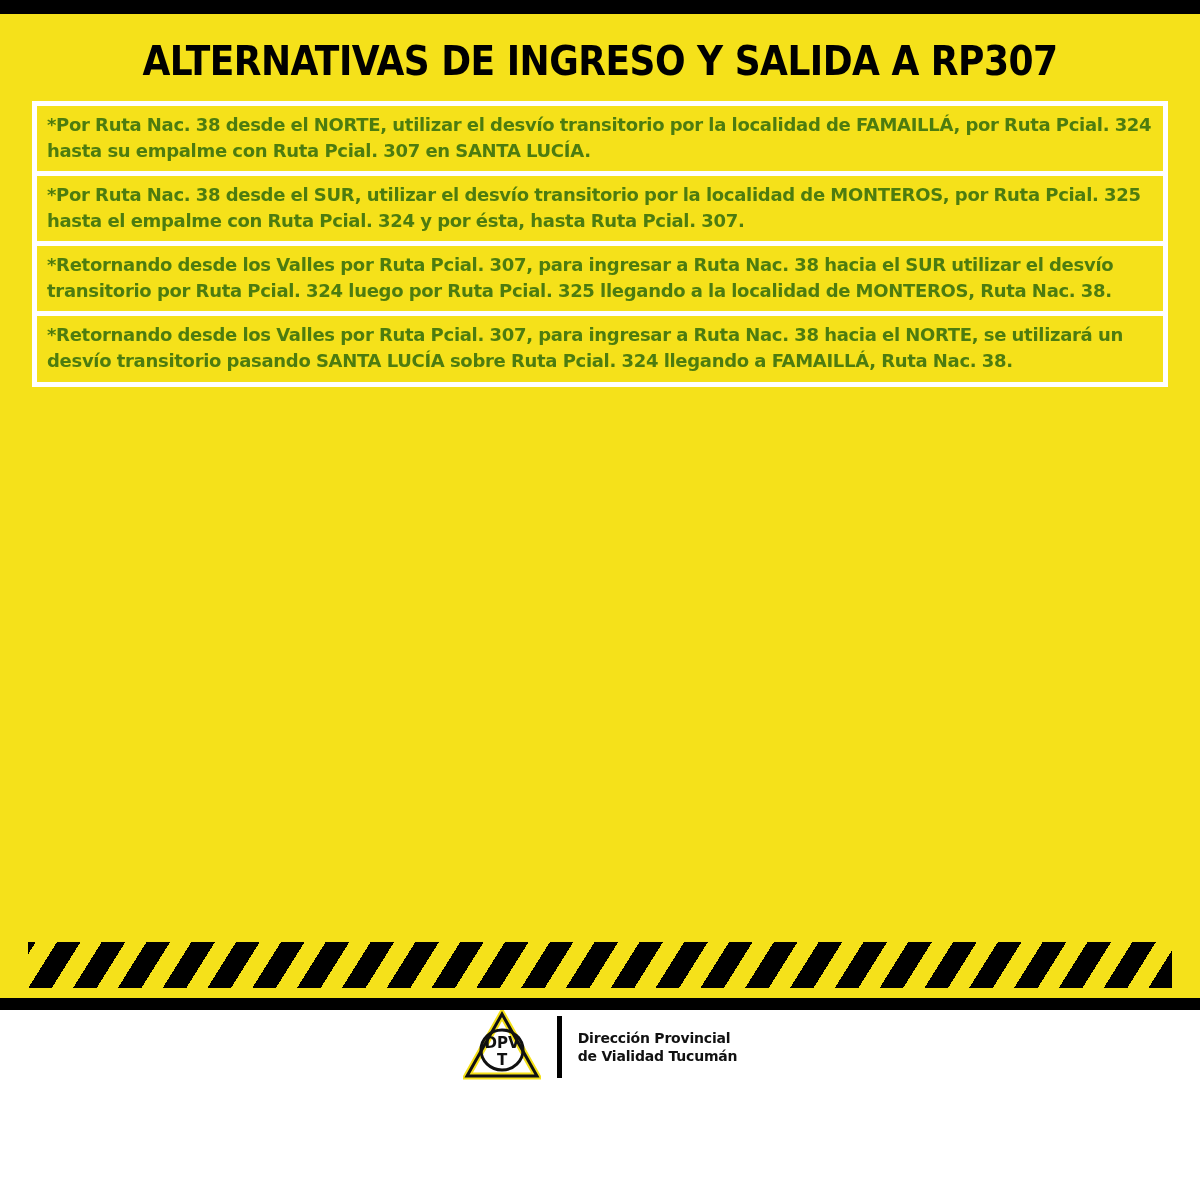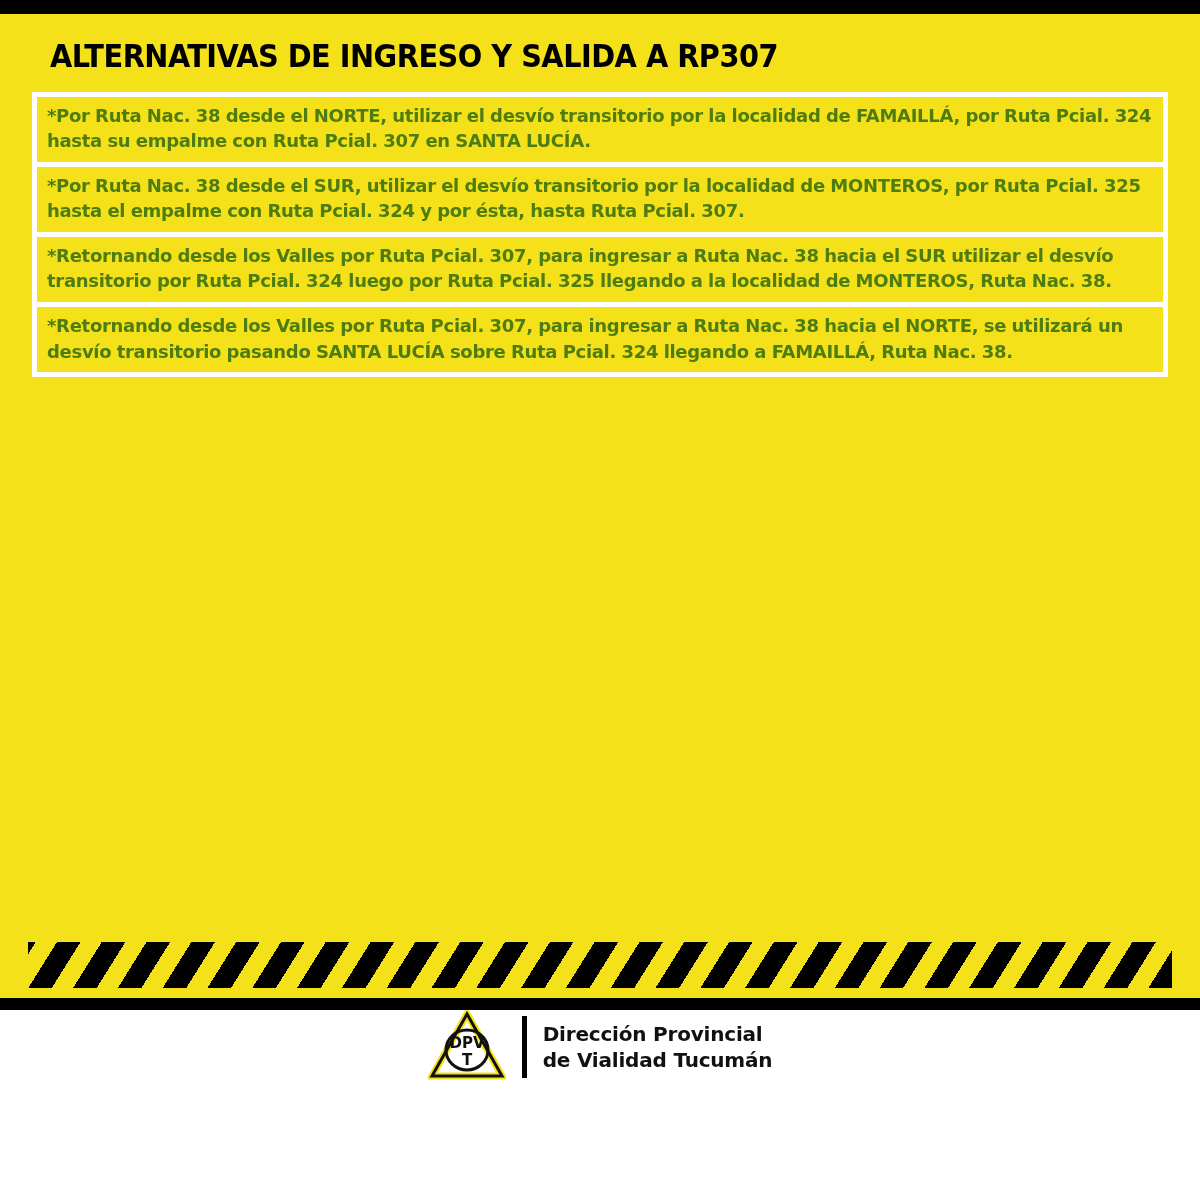--- a/index.html
+++ b/index.html
@@ -21,23 +21,24 @@
     box-sizing: border-box;
     padding: 38px 28px 0 28px;
   }
   .poster-border-top {
     position: absolute;
     left: 0; top: 0;
     width: 1200px; height: 14px;
     background: #000000;
   }
   .title {
+    text-align: center;
     font-family: "DejaVu Sans", sans-serif;
     font-weight: 900;
-    font-size: 32px;
+    font-size: 40px;
     line-height: 1.18;
     letter-spacing: -0.5px;
     color: #000000;
     text-transform: uppercase;
     margin: 0 auto 16px auto;
     width: 1100px;
     font-stretch: condensed;
   }
   .title .line {
     display: block;
@@ -115,21 +116,21 @@
     position: relative;
   }
   .divider {
     width: 5px;
     height: 62px;
     background: #000000;
   }
   .org-name {
     font-family: "DejaVu Sans", sans-serif;
     font-weight: 700;
-    font-size: 20px;
+    font-size: 14px;
     line-height: 1.32;
     color: #111111;
     letter-spacing: -0.2px;
   }
   .org-name span { display: block; }
 </style>
 </head>
 <body>
 
 <div class="poster">

